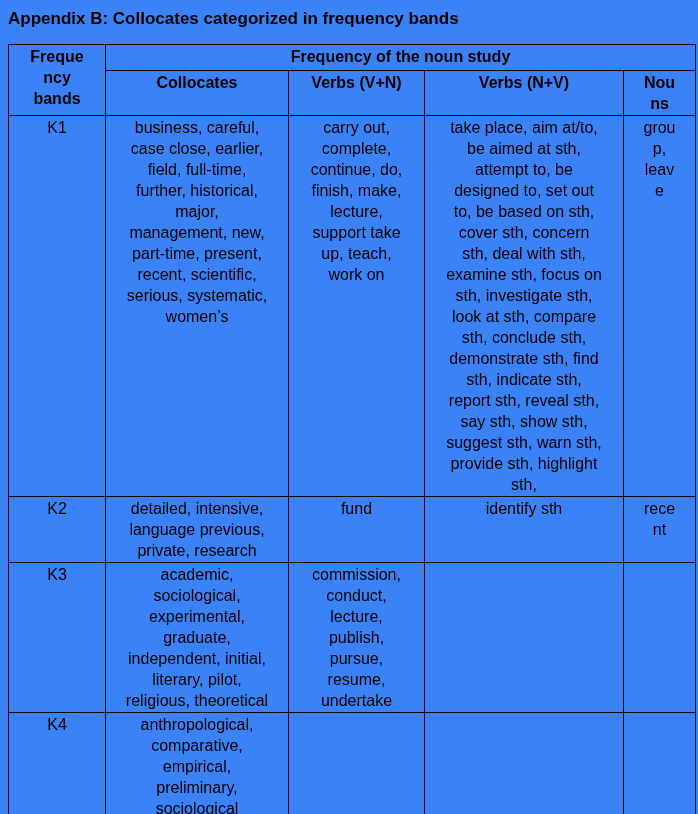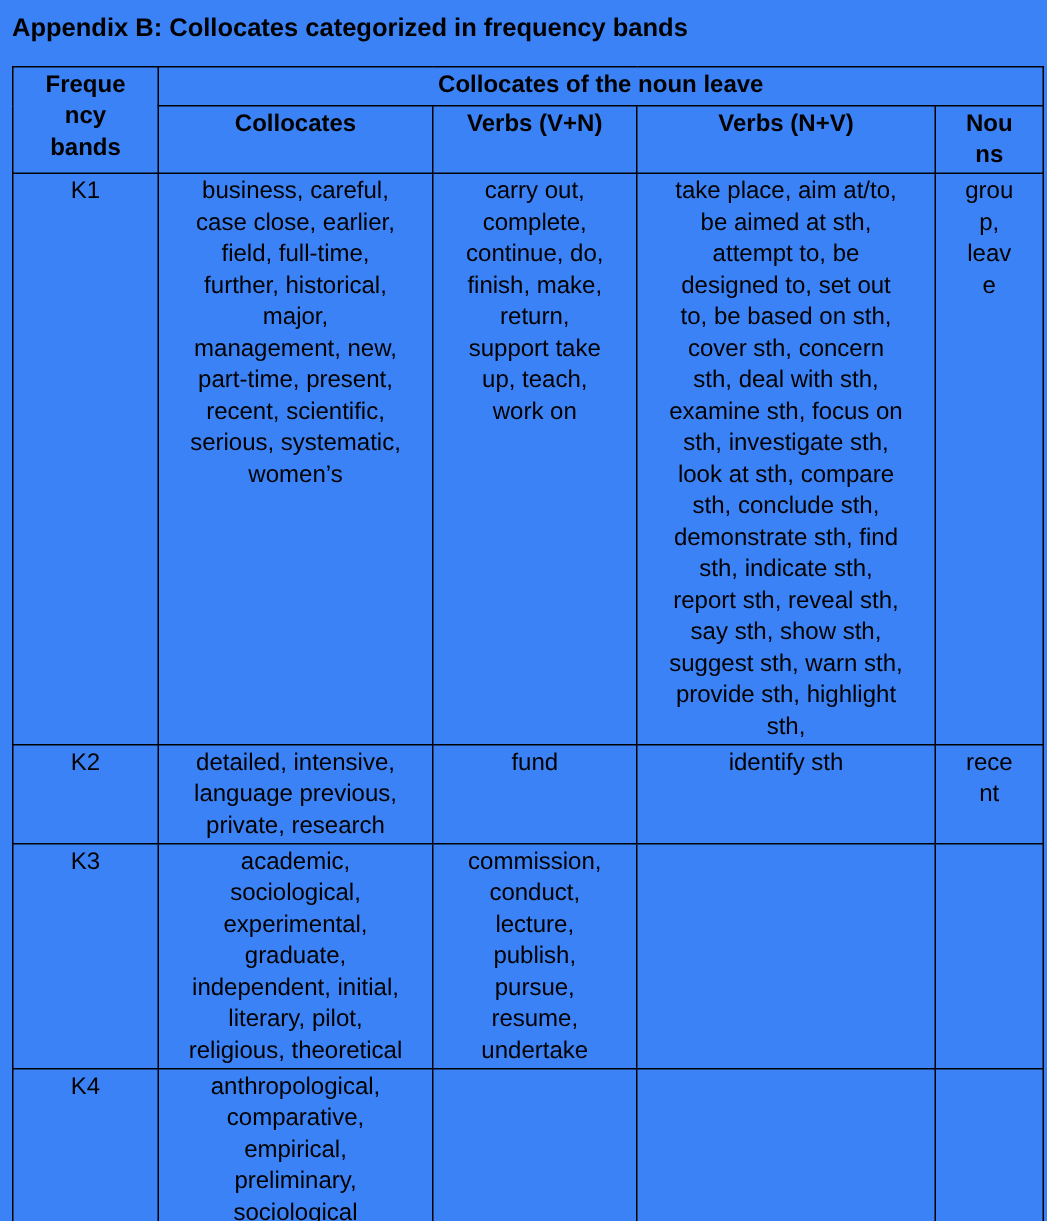--- a/index.html
+++ b/index.html
@@ -58,34 +58,34 @@
     <colgroup>
       <col class="c-band">
         <col class="c-adj">
         <col class="c-vvn">
         <col class="c-vnv">
         <col class="c-nouns">
     </colgroup>
     <thead>
       <tr class="hdr1">
         <th class="corner" rowspan="2">Frequency bands</th>
-        <th colspan="4">Collocates of the noun leave</th>
+        <th colspan="4">Frequency of the noun study</th>
       </tr>
       <tr class="hdr2">
         <th>Collocates</th>
         <th>Verbs (V+N)</th>
         <th>Verbs (N+V)</th>
         <th>Nouns</th>
       </tr>
     </thead>
     <tbody>
       <tr>
         <td>K1</td>
         <td>business, careful, case close, earlier, field, full-time, further, historical, major, management, new, part-time, present, recent, scientific, serious, systematic, women’s</td>
-        <td>carry out, complete, continue, do, finish, make, return, support take up, teach, work on</td>
+        <td>carry out, complete, continue, do, finish, make, lecture, support take up, teach, work on</td>
         <td>take place, aim at/to, be aimed at sth, attempt to, be designed to, set out to, be based on sth, cover sth, concern sth, deal with sth, examine sth, focus on sth, investigate sth, look at sth, compare sth, conclude sth, demonstrate sth, find sth, indicate sth, report sth, reveal sth, say sth, show sth, suggest sth, warn sth, provide sth, highlight sth,</td>
         <td>group, leave</td>
       </tr>
       <tr class="row-k2">
         <td>K2</td>
         <td>detailed, intensive, language previous, private, research</td>
         <td>fund</td>
         <td>identify sth</td>
         <td>recent</td>
       </tr>

